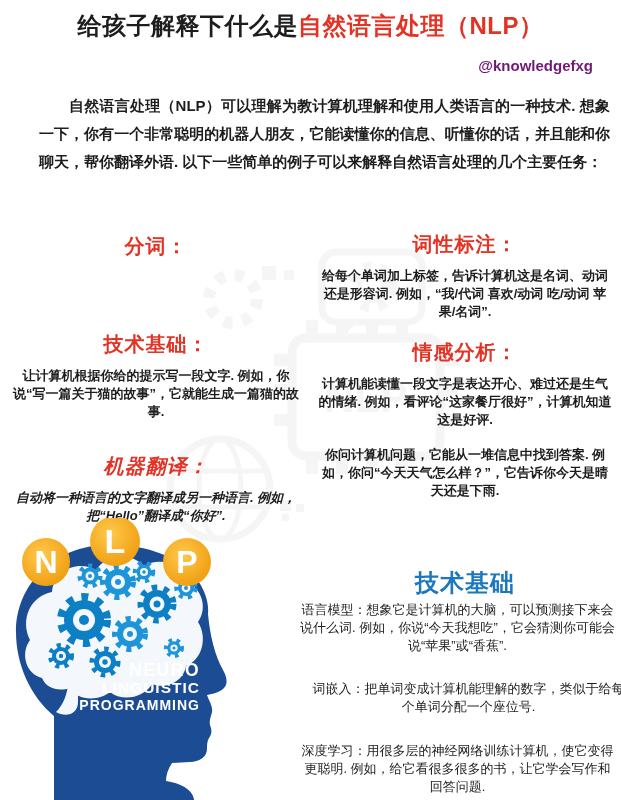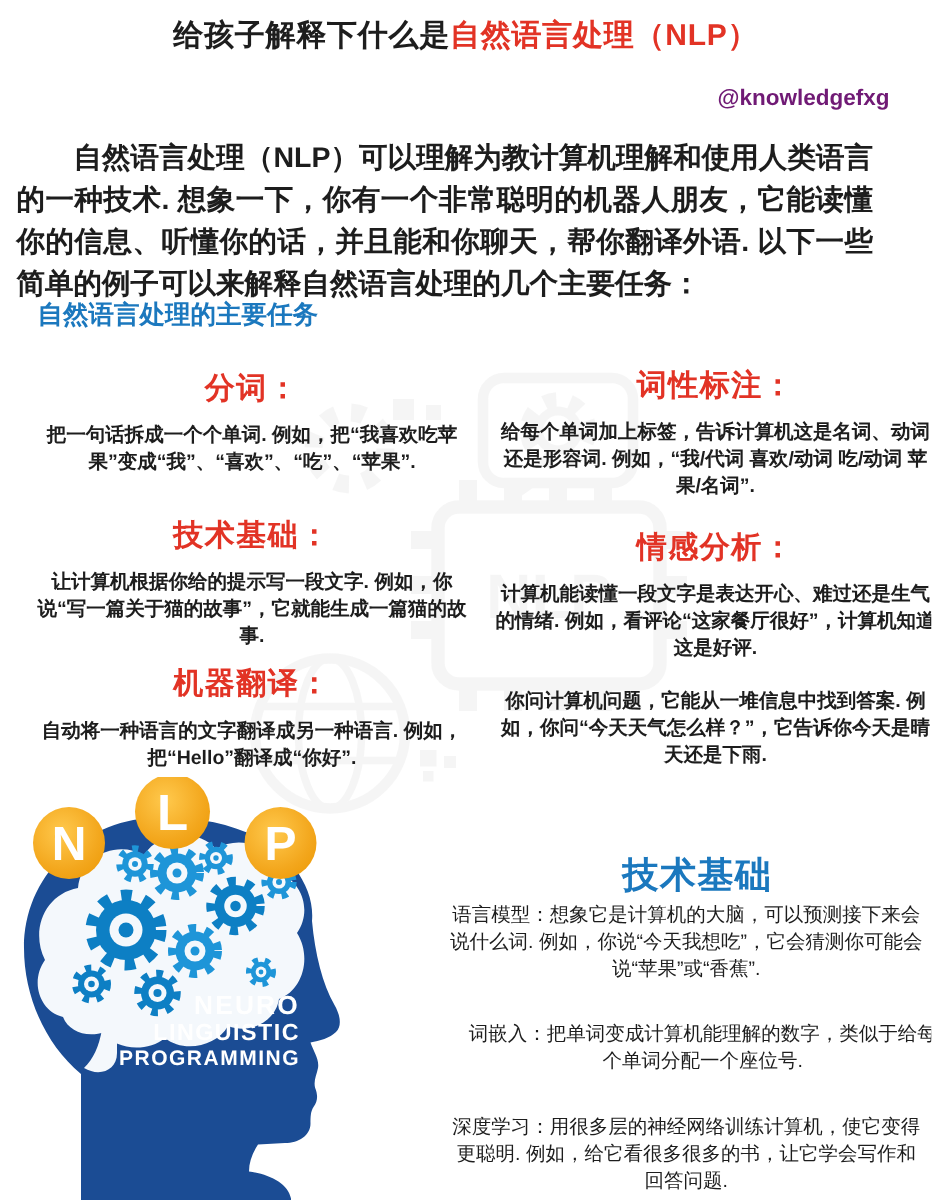--- a/index.html
+++ b/index.html
@@ -14,40 +14,40 @@
   }
   html,body{margin:0;padding:0;background:#fff;}
   .page{
     position:relative;width:621px;height:800px;background:#fff;overflow:hidden;
     font-family:"Liberation Sans","DejaVu Sans",sans-serif;color:var(--text);
   }
   .watermarks{position:absolute;inset:0;z-index:0;}
   .content{position:absolute;inset:0;z-index:1;}
   .title{
     position:absolute;top:10px;left:0;right:0;margin:0;text-align:center;
-    font-size:20px;font-weight:800;letter-spacing:.5px;white-space:nowrap;color:var(--text);
+    font-size:24px;font-weight:800;letter-spacing:.5px;white-space:nowrap;color:var(--text);
   }
   .title .red{color:var(--accent_red);}
   .handle{position:absolute;top:57px;right:28px;font-size:15px;color:#701a75;font-weight:bold;}
   .intro{
-    position:absolute;top:92px;left:11px;width:571px;margin:0;
-    font-size:19px;line-height:28px;font-weight:700;text-align:justify;text-indent:2em;
+    position:absolute;top:92px;left:39px;width:571px;margin:0;
+    font-size:15px;line-height:28px;font-weight:700;text-align:justify;text-indent:2em;
   }
   .tasks-heading{
     position:absolute;top:198px;left:25px;margin:0;
     font-size:17px;font-weight:800;color:var(--accent_blue);
   }
-  .task{position:absolute;margin:12px;}
+  .task{position:absolute;margin:0;}
   .task-title{margin:0;text-align:center;font-size:20px;font-weight:800;color:var(--accent_red);letter-spacing:1px;}
   .task-desc{margin:9px 0 0;text-align:center;font-size:13px;line-height:18px;font-weight:700;color:var(--text);}
   .t1{left:12px;top:233px;width:288px;}
   .t2{left:316px;top:231px;width:298px;}
   .t3{left:12px;top:331px;width:288px;}
   .t4{left:316px;top:339px;width:298px;}
-  .t5{left:12px;top:430px;width:288px;}
+  .t5{left:12px;top:453px;width:288px;font-style:italic;}
   .t6{left:316px;top:437px;width:298px;}
   .foundation-heading{
     position:absolute;left:316px;top:567px;width:298px;margin:0;text-align:center;
     font-size:24px;font-weight:800;color:var(--accent_blue);letter-spacing:1px;
   }
   .f-para{position:absolute;margin:0;text-align:center;font-size:13px;line-height:18px;font-weight:400;color:var(--text);}
   .f1{left:300px;top:601px;width:315px;}
   .f2{left:300px;top:680px;width:315px;margin-left:11px;}
   .f3{left:300px;top:742px;width:315px;}
   .illustration{position:absolute;left:2px;top:518px;z-index:2;}
@@ -108,25 +108,23 @@
     </g>
   </svg>
 
   <div class="content">
     <h1 class="title"><span>给孩子解释下什么是</span><span class="red">自然语言处理（NLP）</span></h1>
 
     <div class="handle">@knowledgefxg</div>
 
     <p class="intro">自然语言处理（NLP）可以理解为教计算机理解和使用人类语言的一种技术. 想象一下，你有一个非常聪明的机器人朋友，它能读懂你的信息、听懂你的话，并且能和你聊天，帮你翻译外语. 以下一些简单的例子可以来解释自然语言处理的几个主要任务：</p>
 
-    <h2 class="tasks-heading">自然语言处理的主要任务</h2>
 
     <section class="task t1">
       <h3 class="task-title">分词：</h3>
-      <p class="task-desc">把一句话拆成一个个单词. 例如，把“我喜欢吃苹果”变成“我”、“喜欢”、“吃”、“苹果”.</p>
     </section>
 
     <section class="task t2">
       <h3 class="task-title">词性标注：</h3>
       <p class="task-desc">给每个单词加上标签，告诉计算机这是名词、动词还是形容词. 例如，“我/代词 喜欢/动词 吃/动词 苹果/名词”.</p>
     </section>
 
     <section class="task t3">
       <h3 class="task-title">技术基础：</h3>
       <p class="task-desc">让计算机根据你给的提示写一段文字. 例如，你说“写一篇关于猫的故事”，它就能生成一篇猫的故事.</p>

